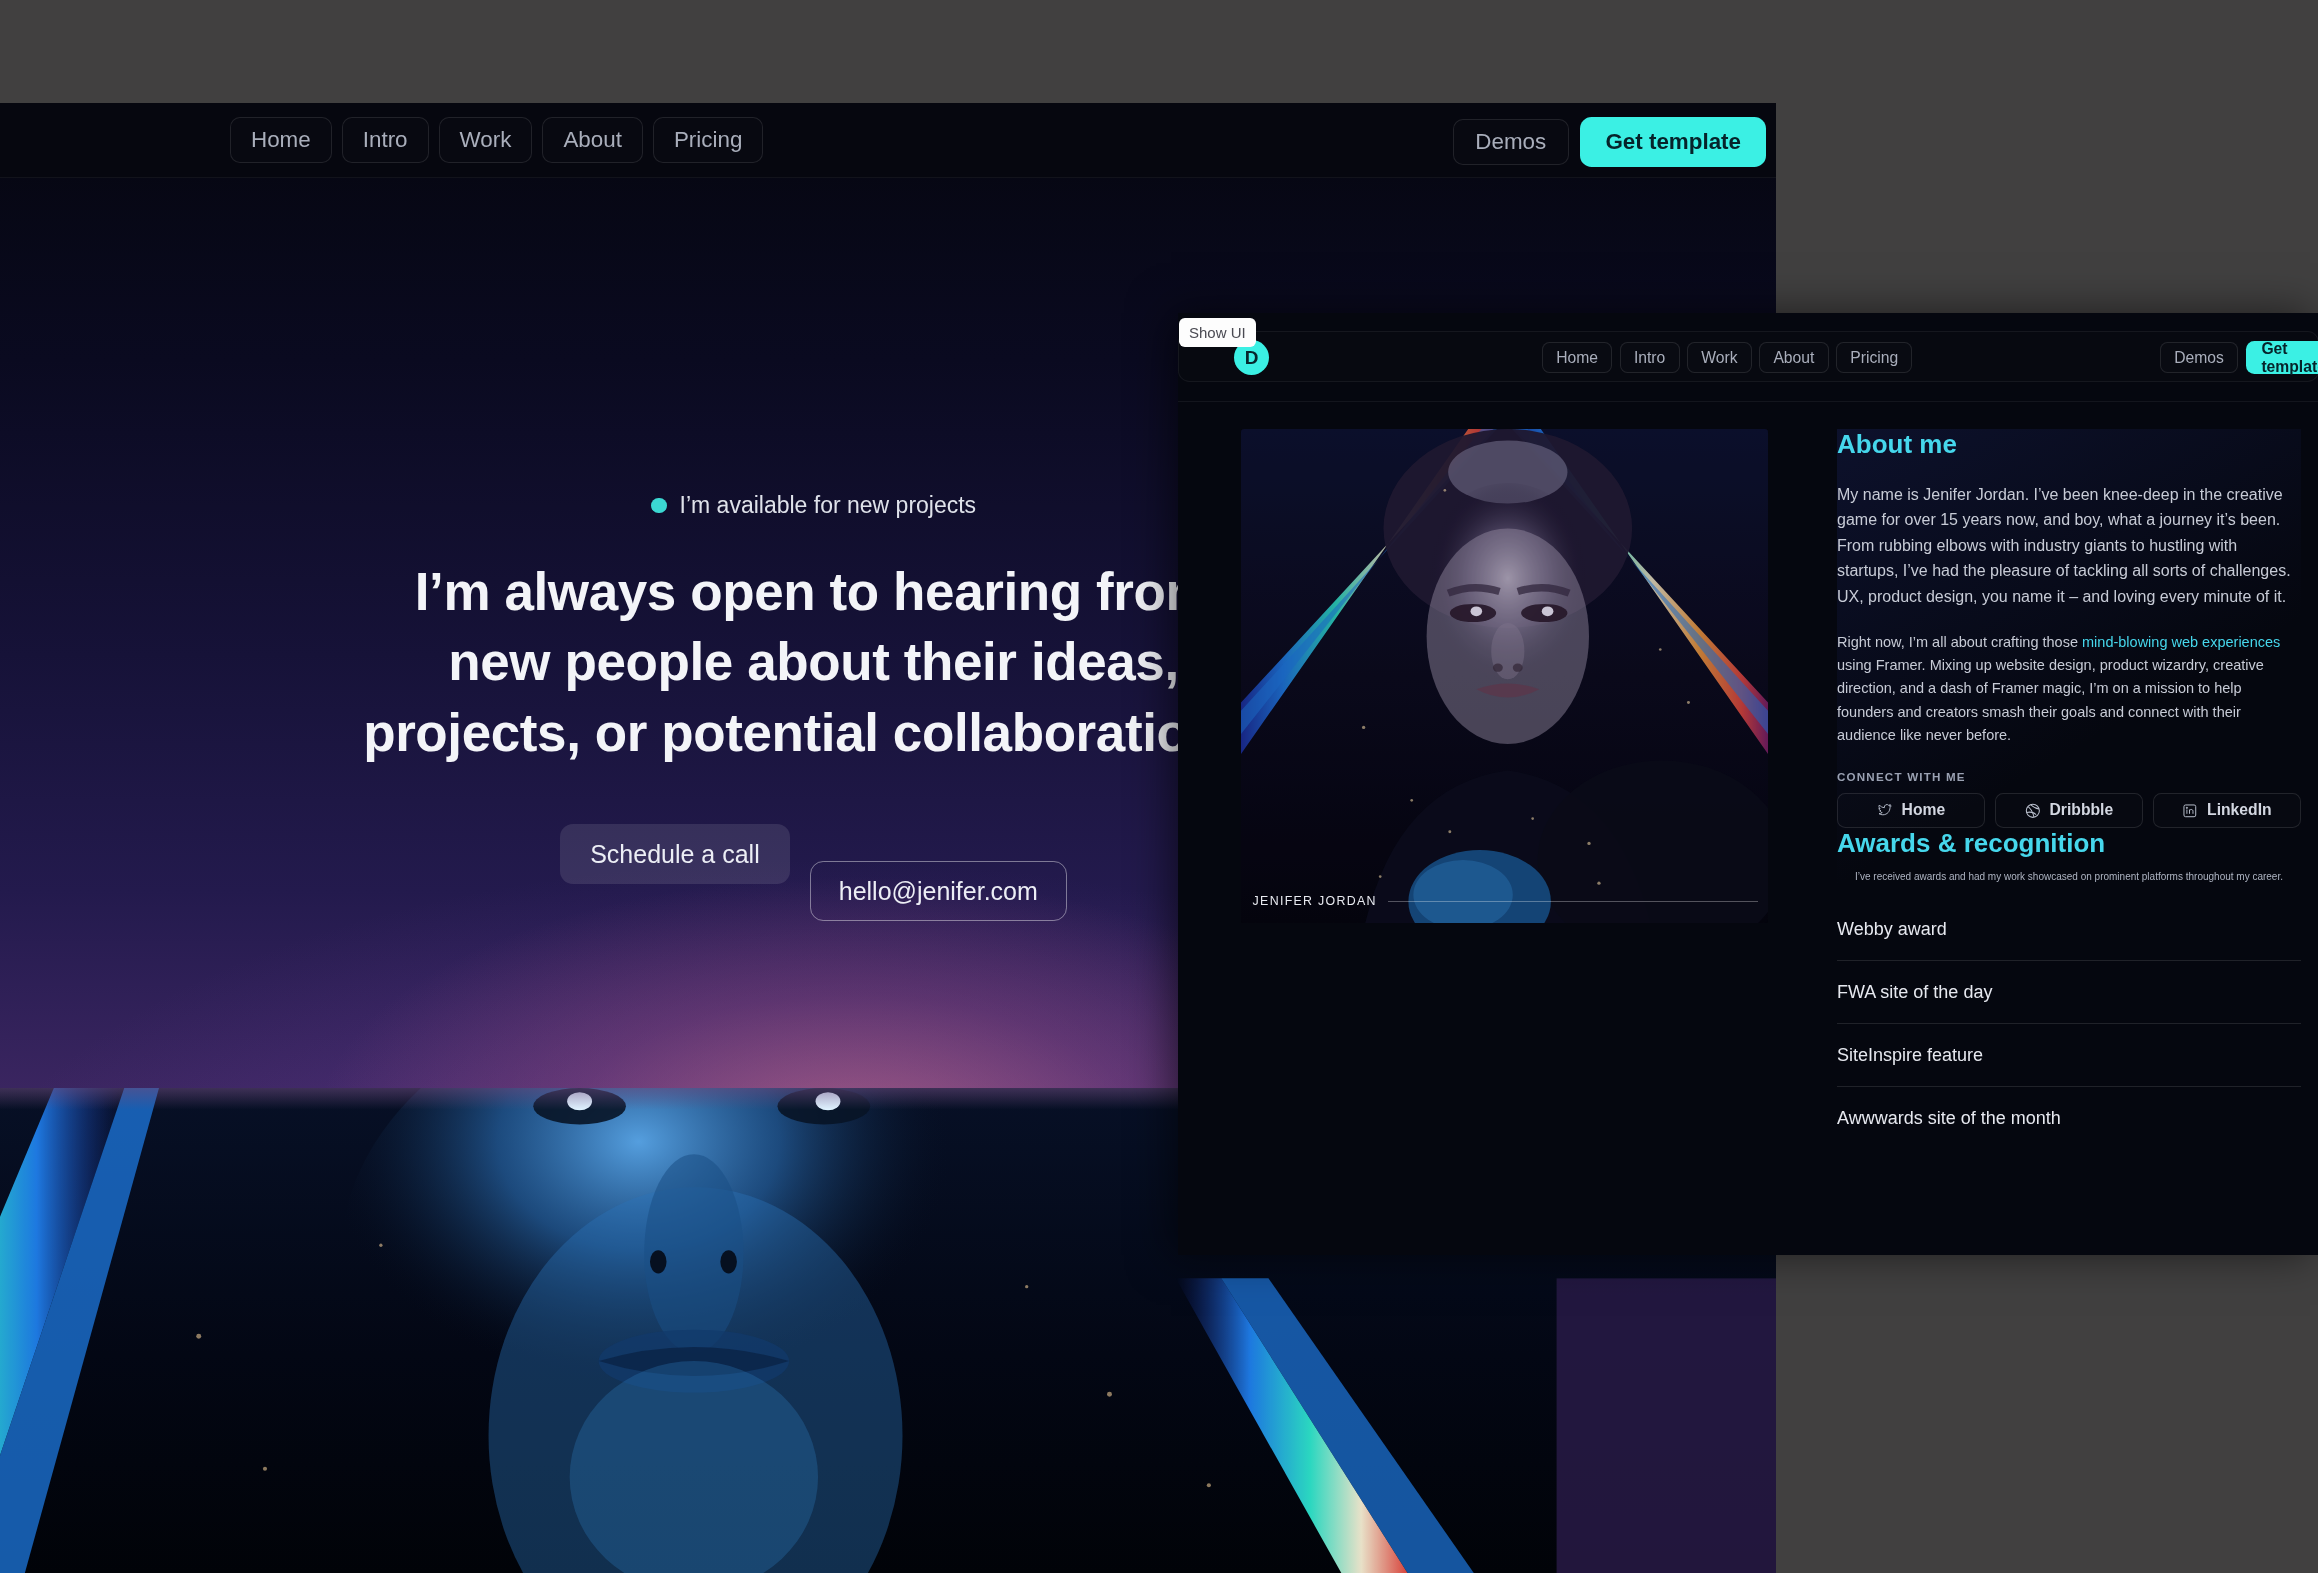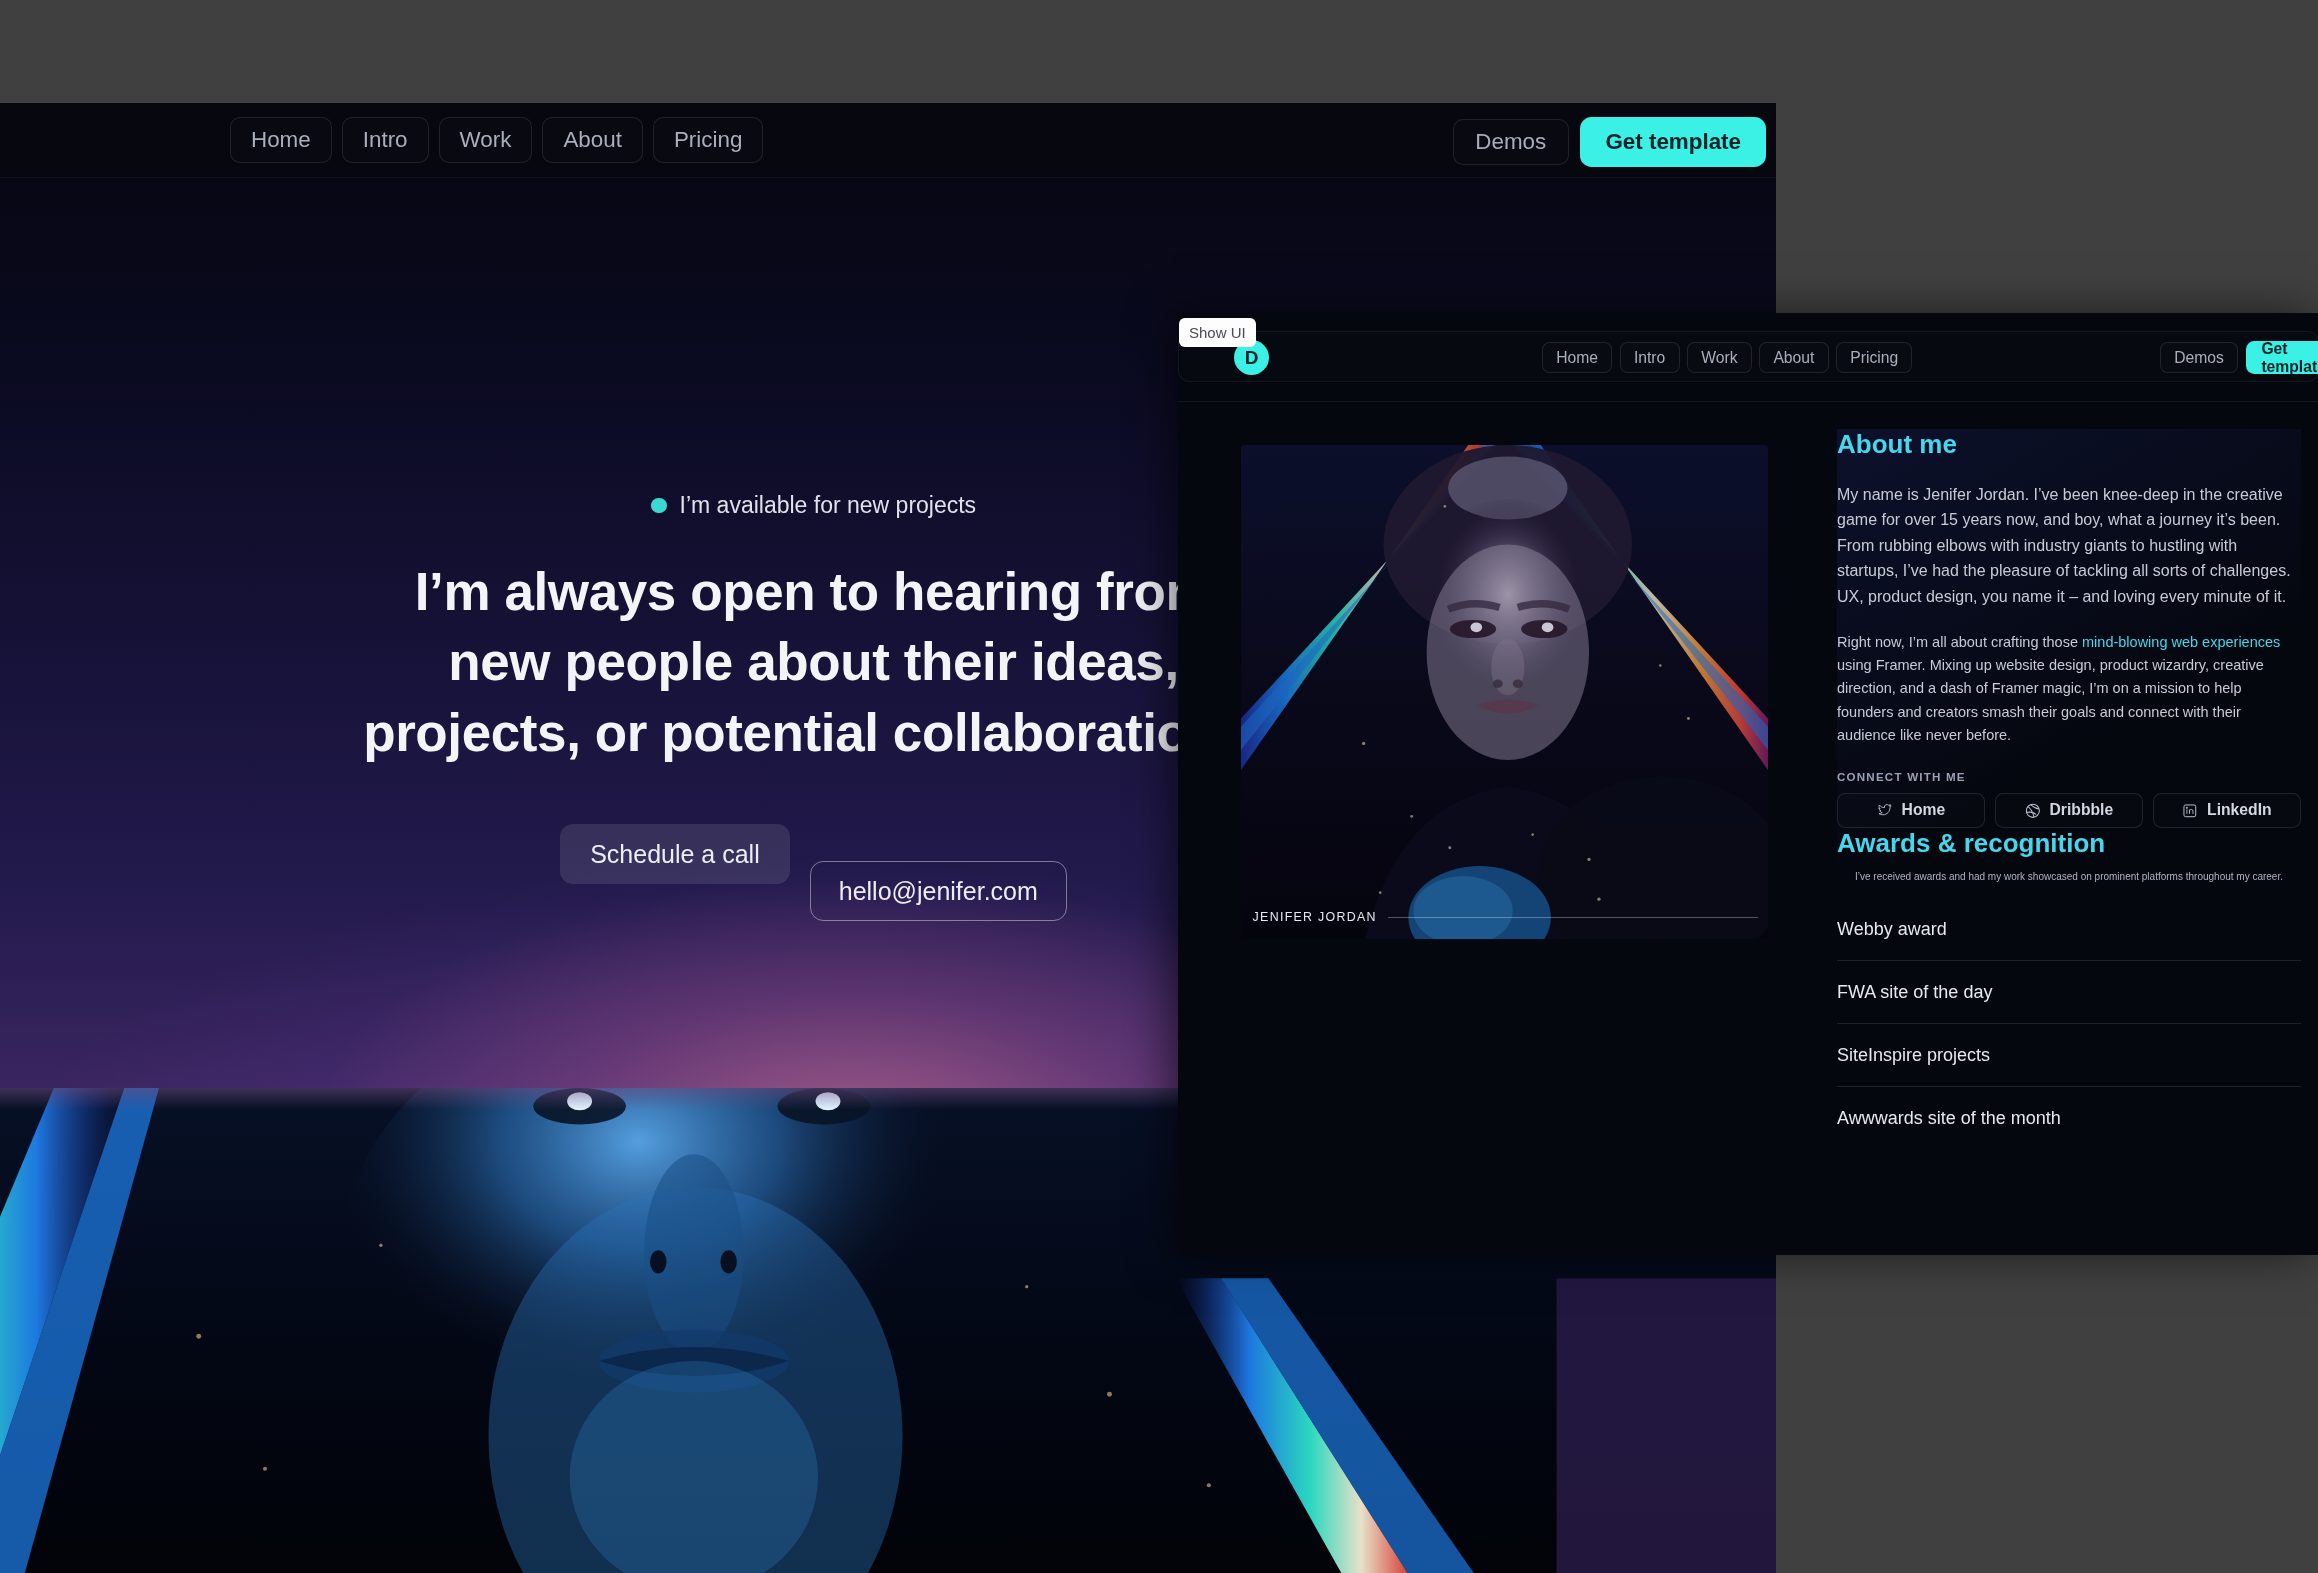--- a/index.html
+++ b/index.html
@@ -130,21 +130,21 @@
   }
   #win2-navright .navpill { height:31px; padding:0 13.2px; font-size:15.7px; border-radius:7.5px; }
   #win2-navright .cta-solid { height:33px; padding:0 15px; font-size:15.7px; border-radius:8.3px; }
   #win2-navline {
     position:absolute; left:0; top:88px; width:100%; height:0.8px;
     background:rgba(255,255,255,.06);
   }
 
   
   #win2-photo {
-    position:absolute; left:63px; top:132px;
+    position:absolute; left:63px; top:116px;
     width:527px; height:494px;
     overflow:hidden; border-radius:3.3px;
     background:#05060c;
   }
   #win2-photo-caption {
     position:absolute; left:11.6px; bottom:15px; right:10px;
     display:flex; align-items:center; gap:11.6px; z-index:9;
   }
   #win2-photo-caption .cap-text {
     color:#e8eaf0; font-size:12.4px; letter-spacing:1.3px; white-space:nowrap;
@@ -470,18 +470,18 @@
         <span>LinkedIn</span>
       </div>
     </div>
 
     <div class="sec-title" style="">Awards &amp; recognition</div>
     <div id="awards-note">I’ve received awards and had my work showcased on prominent platforms throughout my career.</div>
 
     <div id="awards-list">
       <div class="award-row">Webby award</div>
       <div class="award-row">FWA site of the day</div>
-      <div class="award-row">SiteInspire projects</div>
+      <div class="award-row">SiteInspire feature</div>
       <div class="award-row">Awwwards site of the month</div>
     </div>
   </div>
 </div>
 
 
 </body></html>

